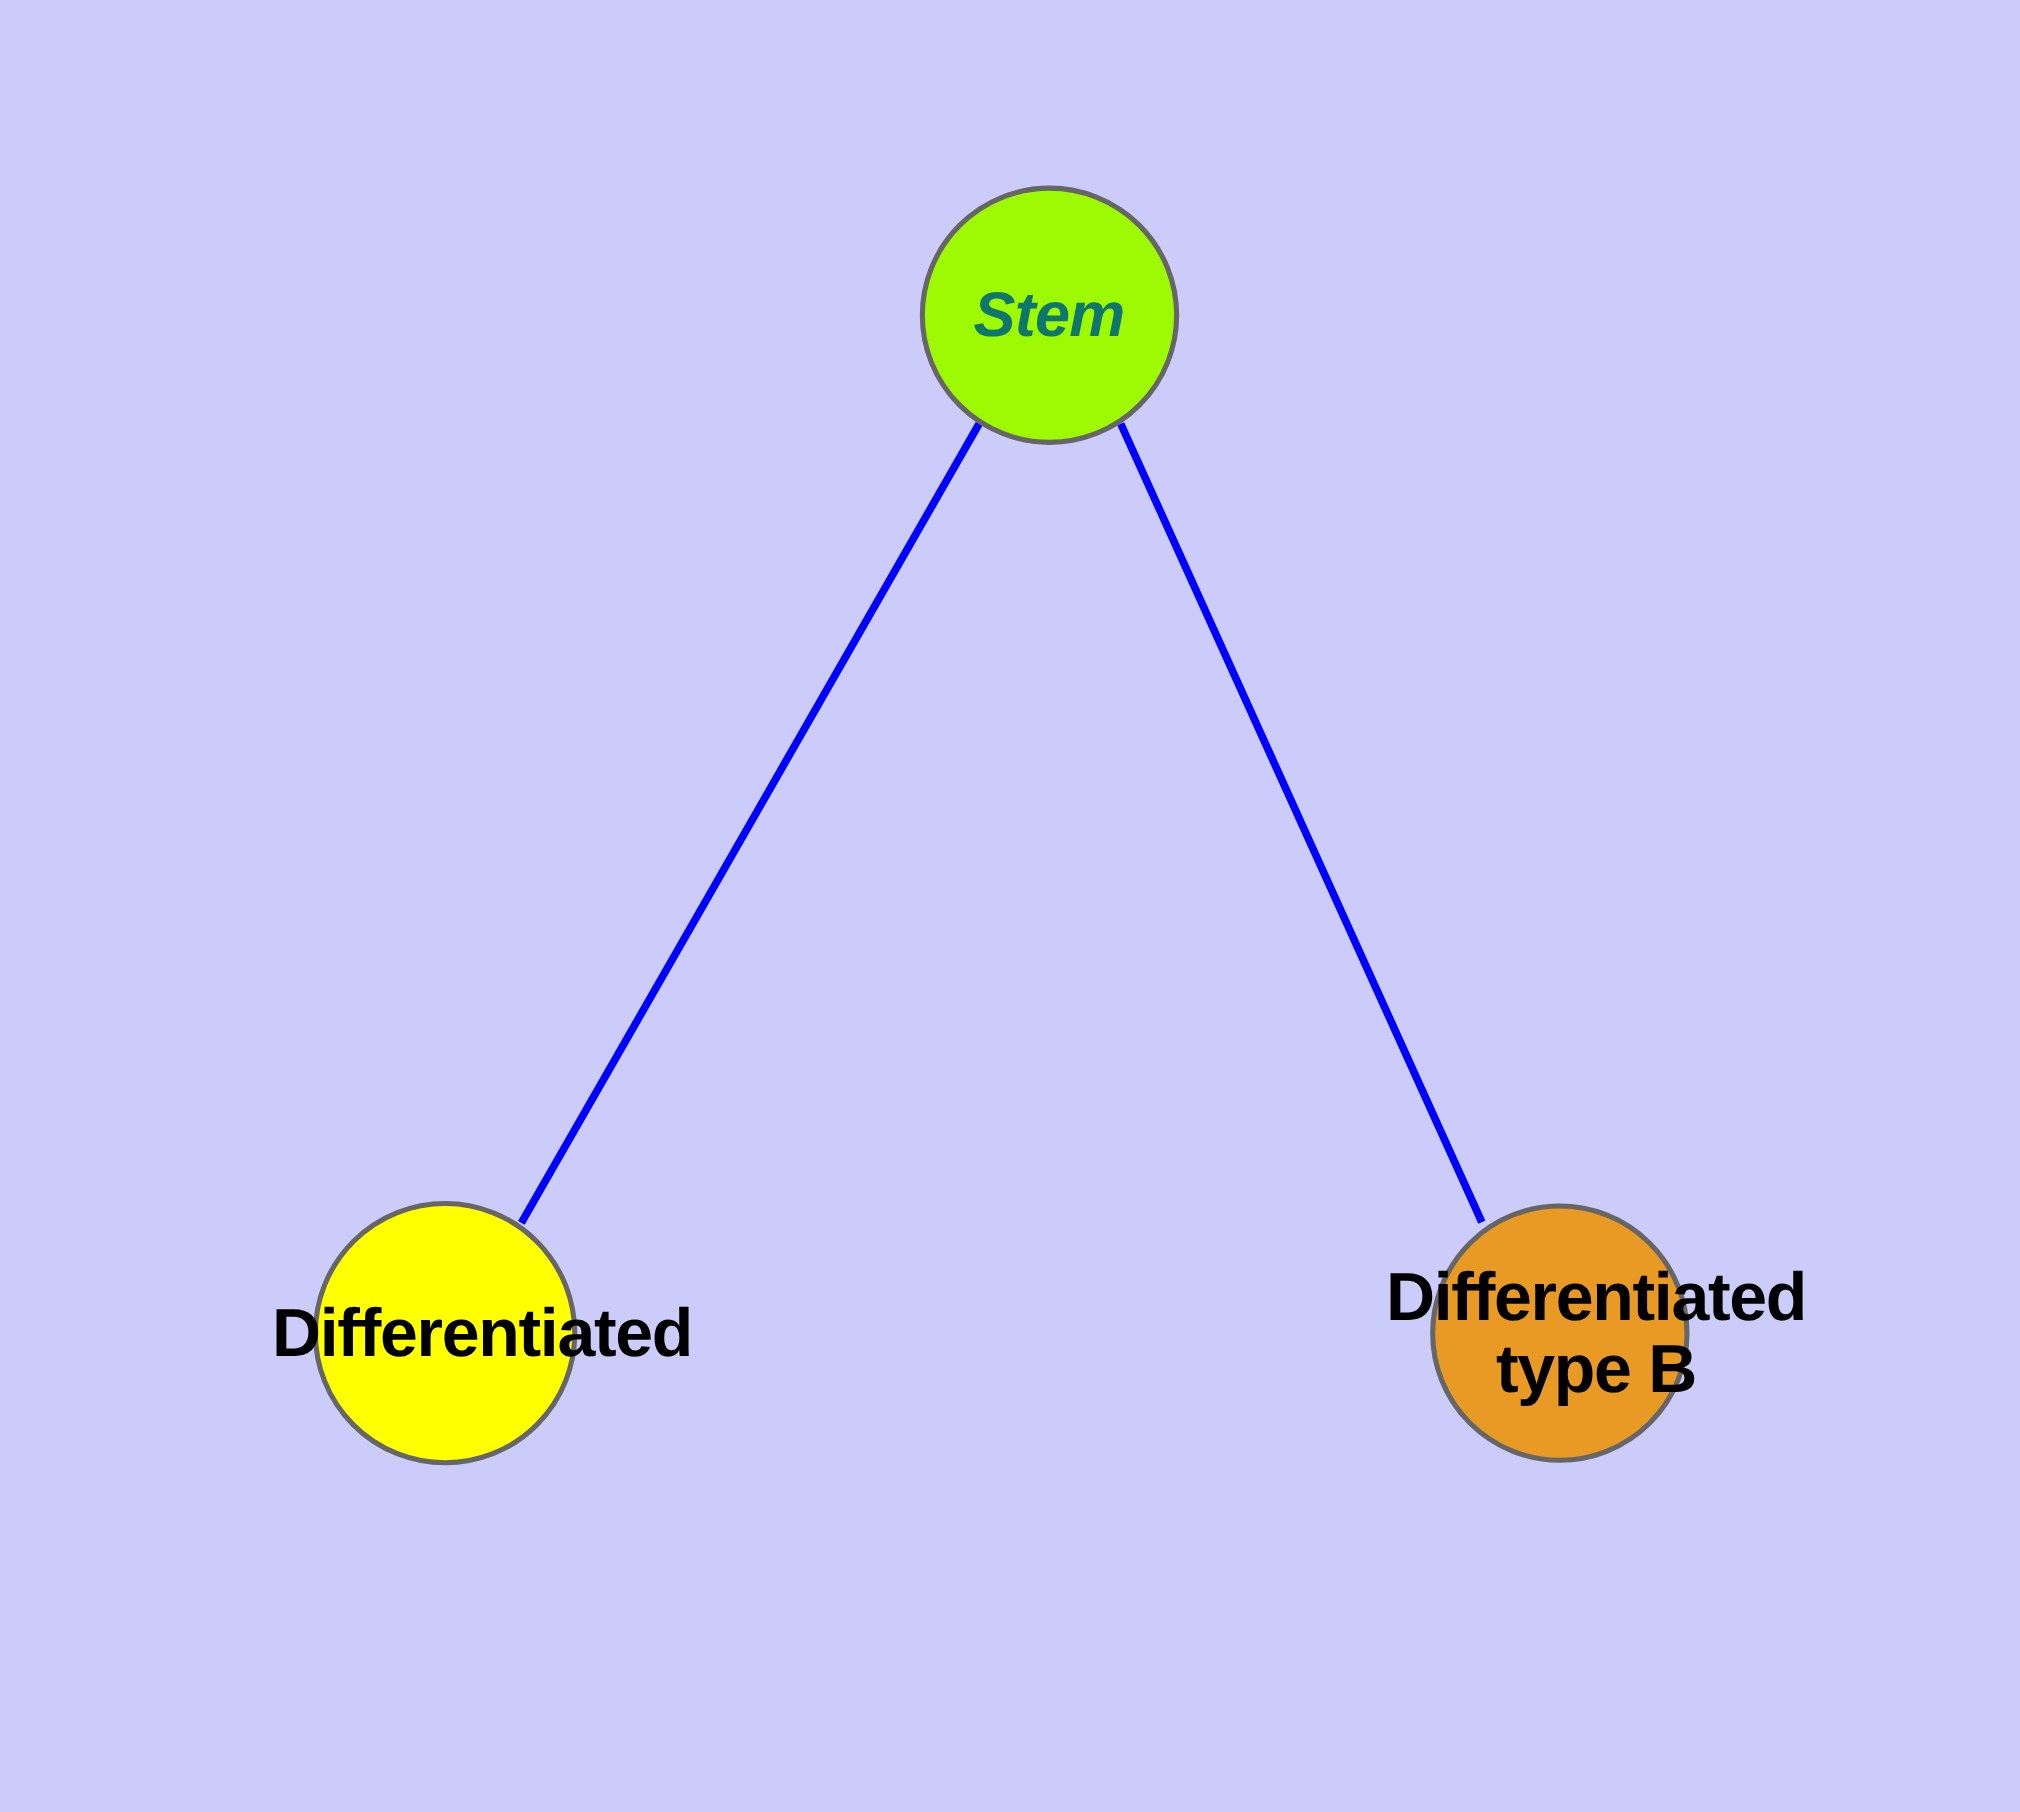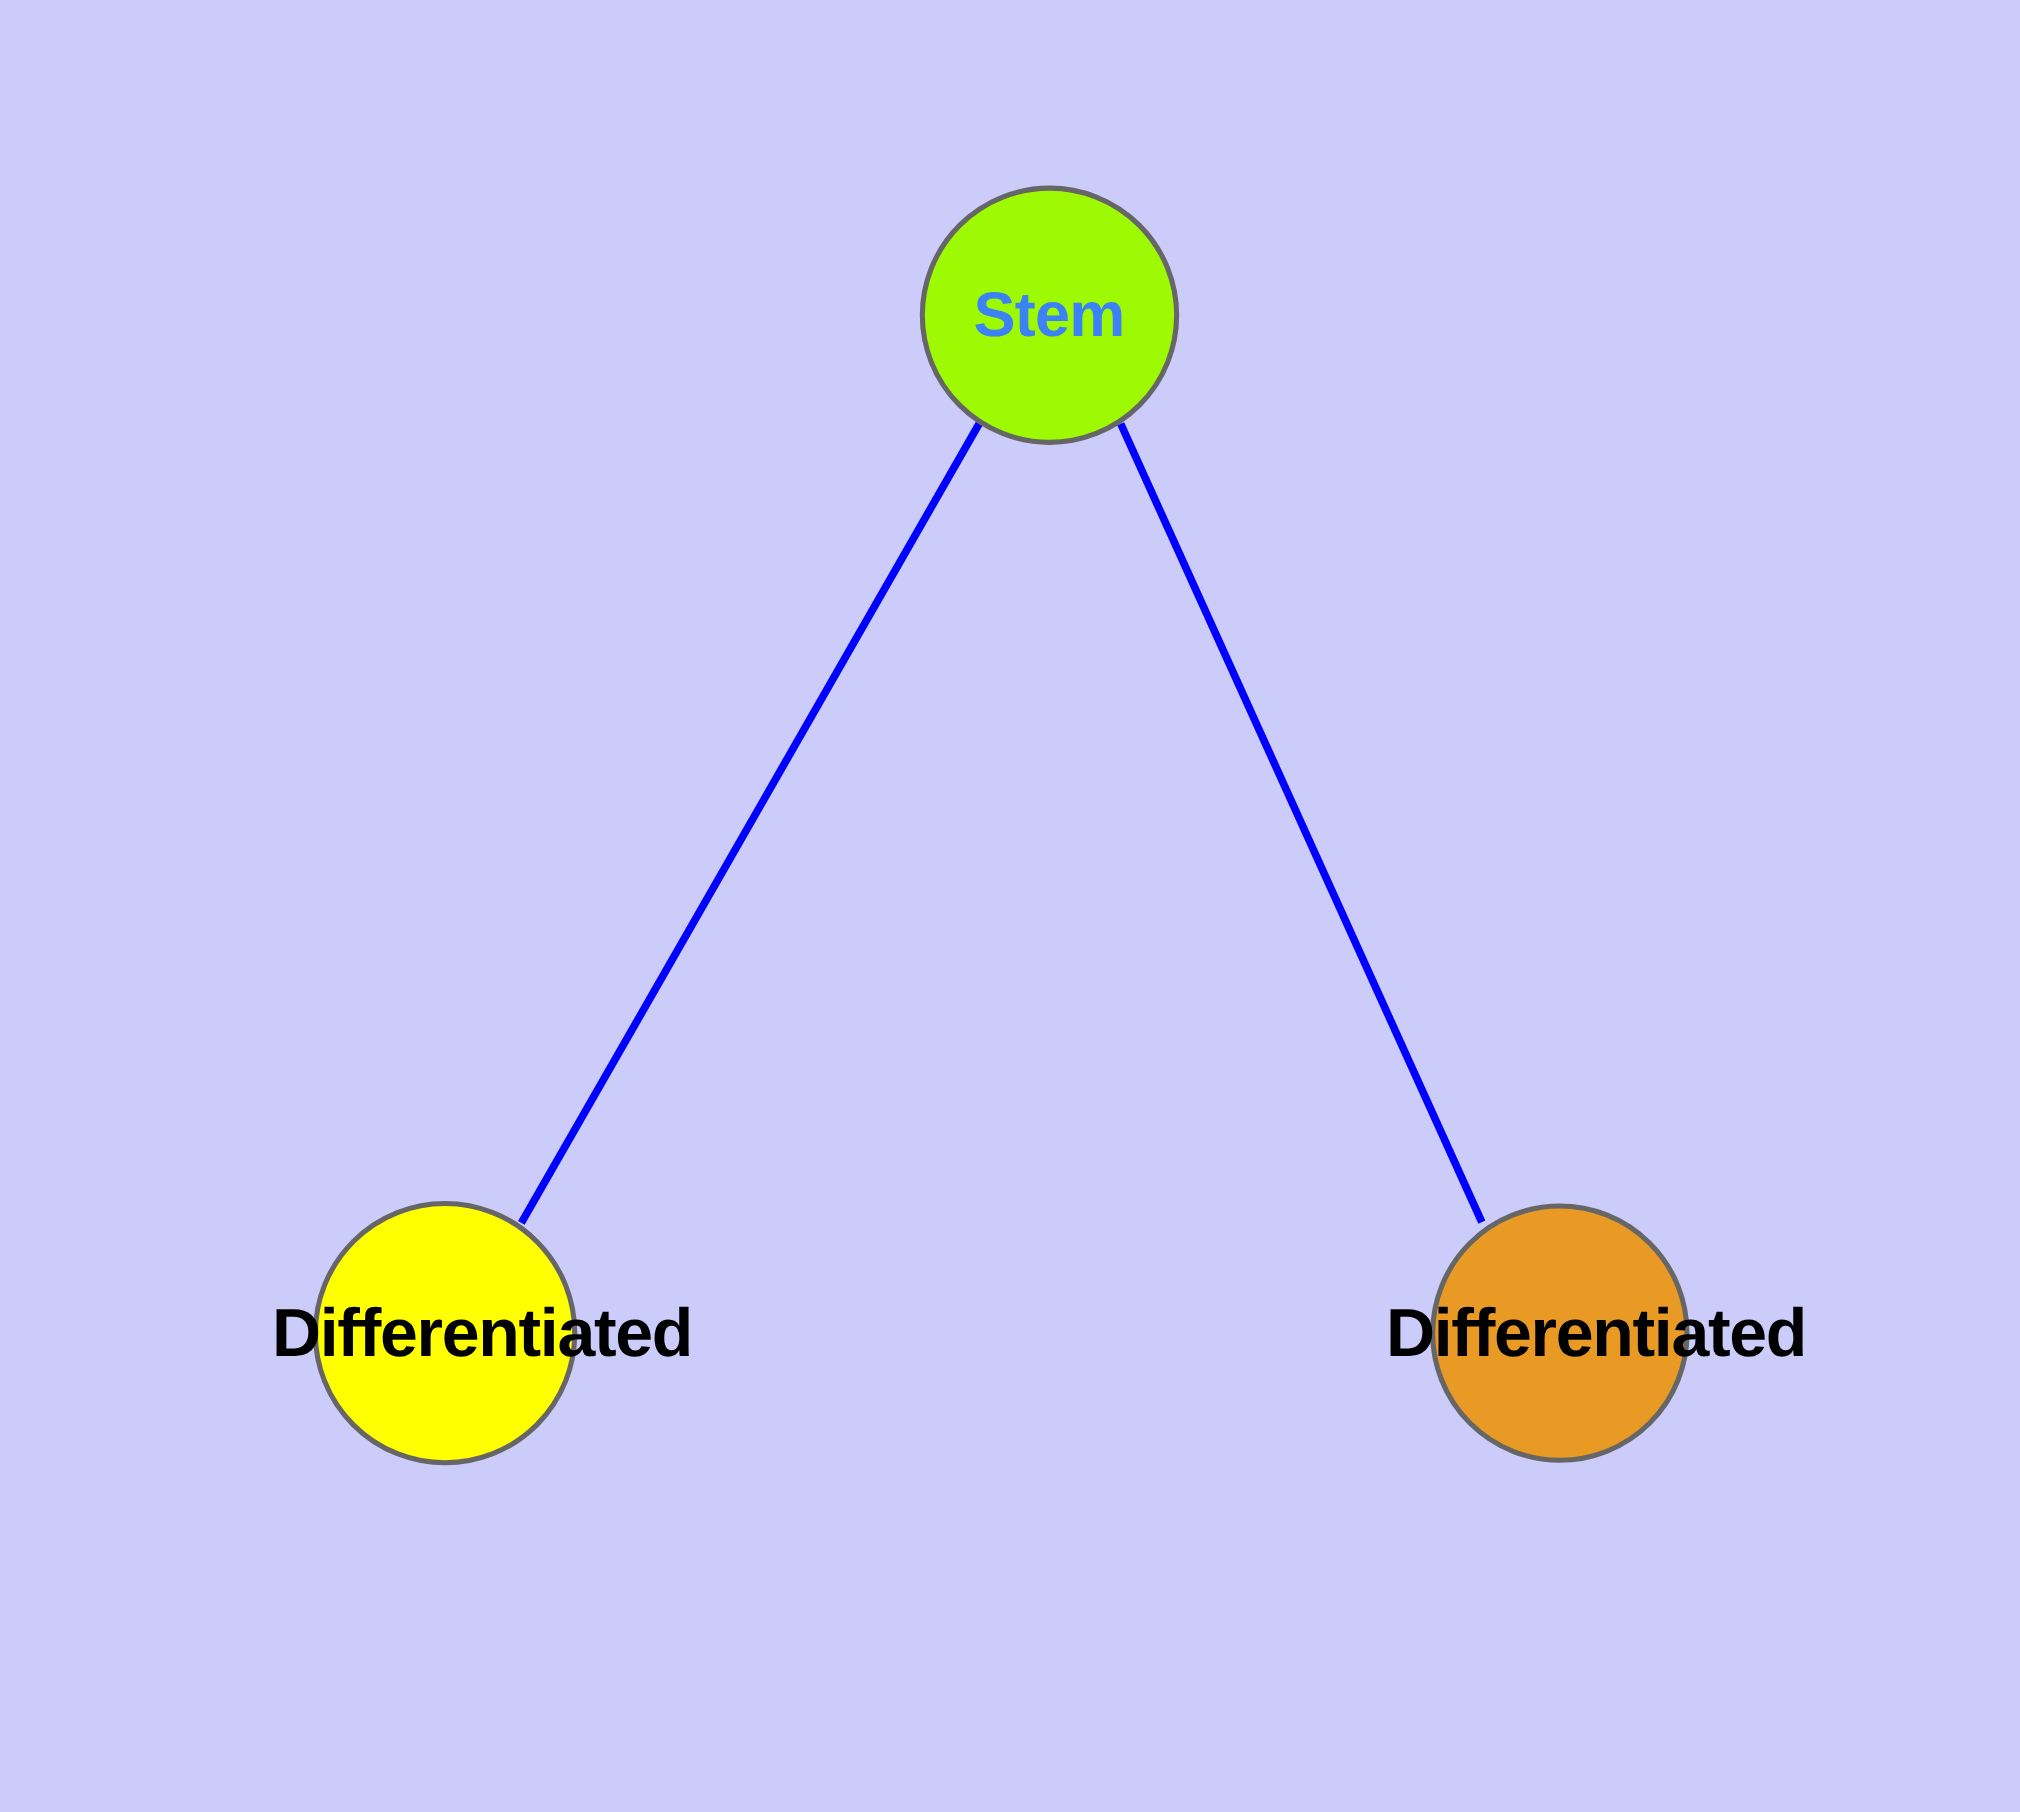--- a/index.html
+++ b/index.html
@@ -61,25 +61,26 @@
         <line x1="1322" y1="500" x2="1748" y2="1442" stroke="#0000FF" stroke-width="9" stroke-linecap="butt"></line>
       </g>
     <g id="nodes-group">
         <circle cx="1238" cy="372" r="150" fill="#9EFA02" stroke="#666666" stroke-width="6"></circle>
         <circle cx="525" cy="1573" r="153" fill="#FFFF00" stroke="#666666" stroke-width="6"></circle>
         <circle cx="1840" cy="1573" r="150" fill="#E89A25" stroke="#666666" stroke-width="6"></circle>
       </g>
   </svg>
 
   <div id="labels-layer">
-      <div class="node-label label-stem" style="left: 1049px; top: 315px; font-size: 63px; color: #3b82f6;">
+      <div class="node-label label-stem" style="left: 1049px; top: 315px; font-size: 63px; color: #0f766e; font-style: italic;">
         <span class="label-line">Stem</span>
       </div>
       <div class="node-label label-diff" style="left: 445px; top: 1333px; font-size: 68px; color: rgb(0, 0, 0);">
         <span class="label-line">Differentiated</span>
       </div>
       <div class="node-label label-diff" style="left: 1559px; top: 1333px; font-size: 68px; color: rgb(0, 0, 0);">
         <span class="label-line">Differentiated</span>
+        <span class="label-line">type B</span>
       </div>
     </div>
 
 </div>
 
 
 </body></html>

